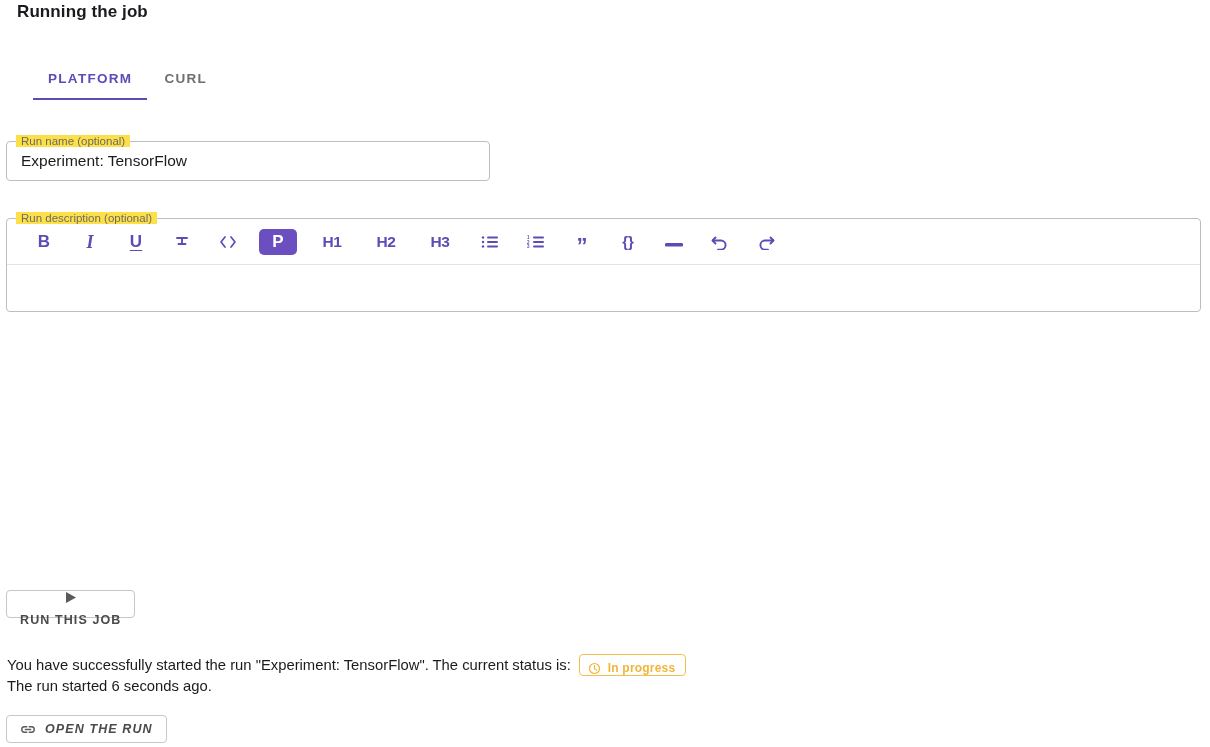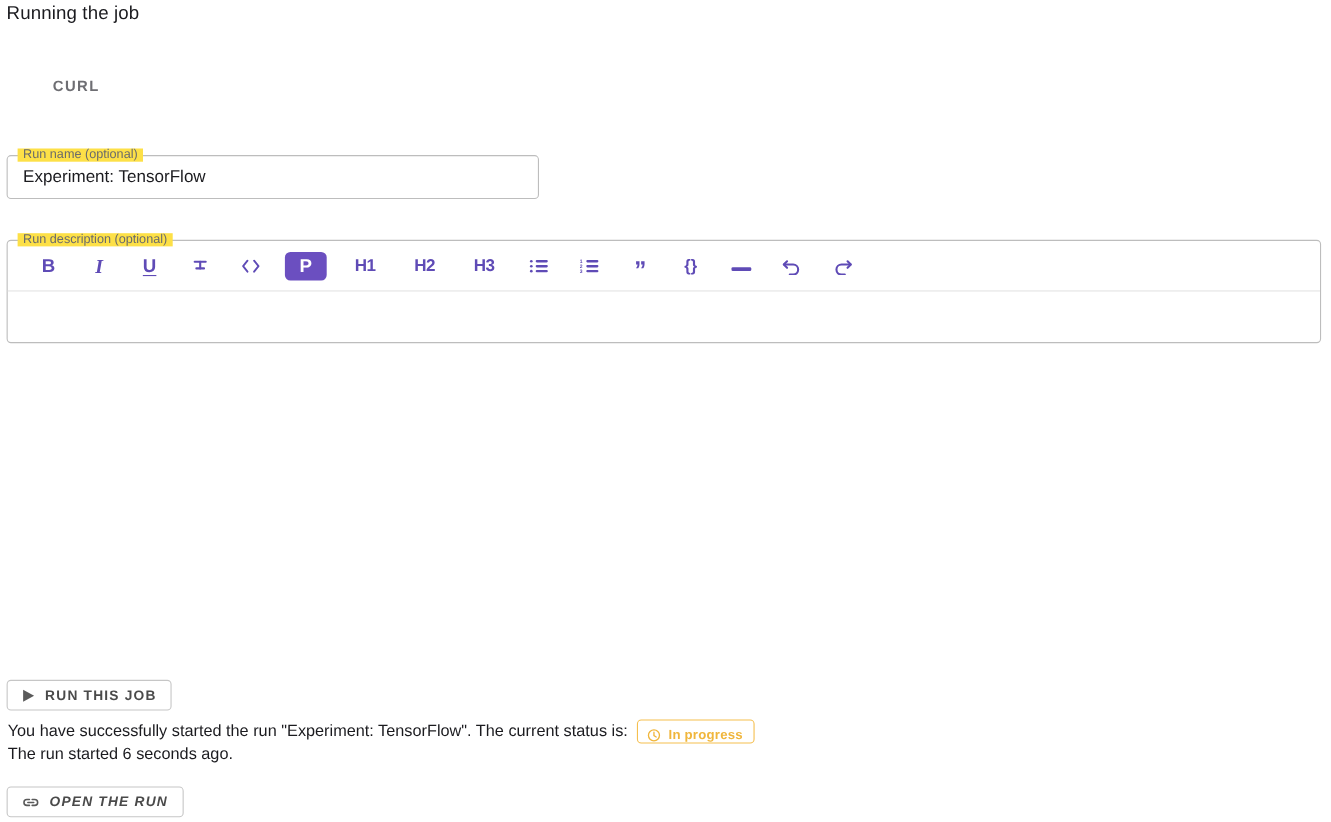--- a/index.html
+++ b/index.html
@@ -14,24 +14,24 @@
     color: #202124;
     -webkit-font-smoothing: antialiased;
     overflow: hidden;
   }
 
   .page { position: relative; width: 1210px; height: 747px; }
 
   
   .page-title {
     position: absolute;
-    left: 6px;
+    left: 17px;
     top: 2px;
     font-size: 17px;
-    font-weight: normal;
+    font-weight: bold;
     letter-spacing: 0.1px;
     color: #1b1b1f;
   }
 
   
   .tabs {
     position: absolute;
     left: 32px;
     top: 62px;
     display: flex;
@@ -212,21 +212,21 @@
     border-radius: 4px;
     background: #fff;
     color: #4a4a4a;
     font-family: "Liberation Sans", sans-serif;
     font-size: 12.5px;
     font-weight: bold;
     letter-spacing: 1.1px;
     cursor: pointer;
     white-space: nowrap;
   }
-  #run-job-btn { left: 6px; top: 618px; }
+  #run-job-btn { left: 6px; top: 590px; flex-direction: column; }
   #open-run-btn { left: 6px; top: 715px; font-style: italic; }
   .out-btn .glyph { display: flex; align-items: center; color: #5a5a5a; }
 
   
   .status-line {
     position: absolute;
     left: 7px;
     font-size: 14.8px;
     color: #1b1b1f;
     display: flex;
@@ -256,20 +256,21 @@
   .status-badge .glyph { display: flex; align-items: center; }
 </style>
 </head>
 <body>
 
 <div class="page">
 
   <div class="page-title">Running the job</div>
 
   <div class="tabs">
+    <button class="tab active">PLATFORM</button>
     <button class="tab">CURL</button>
   </div>
 
   <div class="field" id="run-name-field">
     <span class="legend">Run name (optional)</span>
     <input id="run-name-input" type="text" value="Experiment: TensorFlow" style="">
   </div>
 
   <div class="field" id="run-desc-field">
     <span class="legend">Run description (optional)</span>

